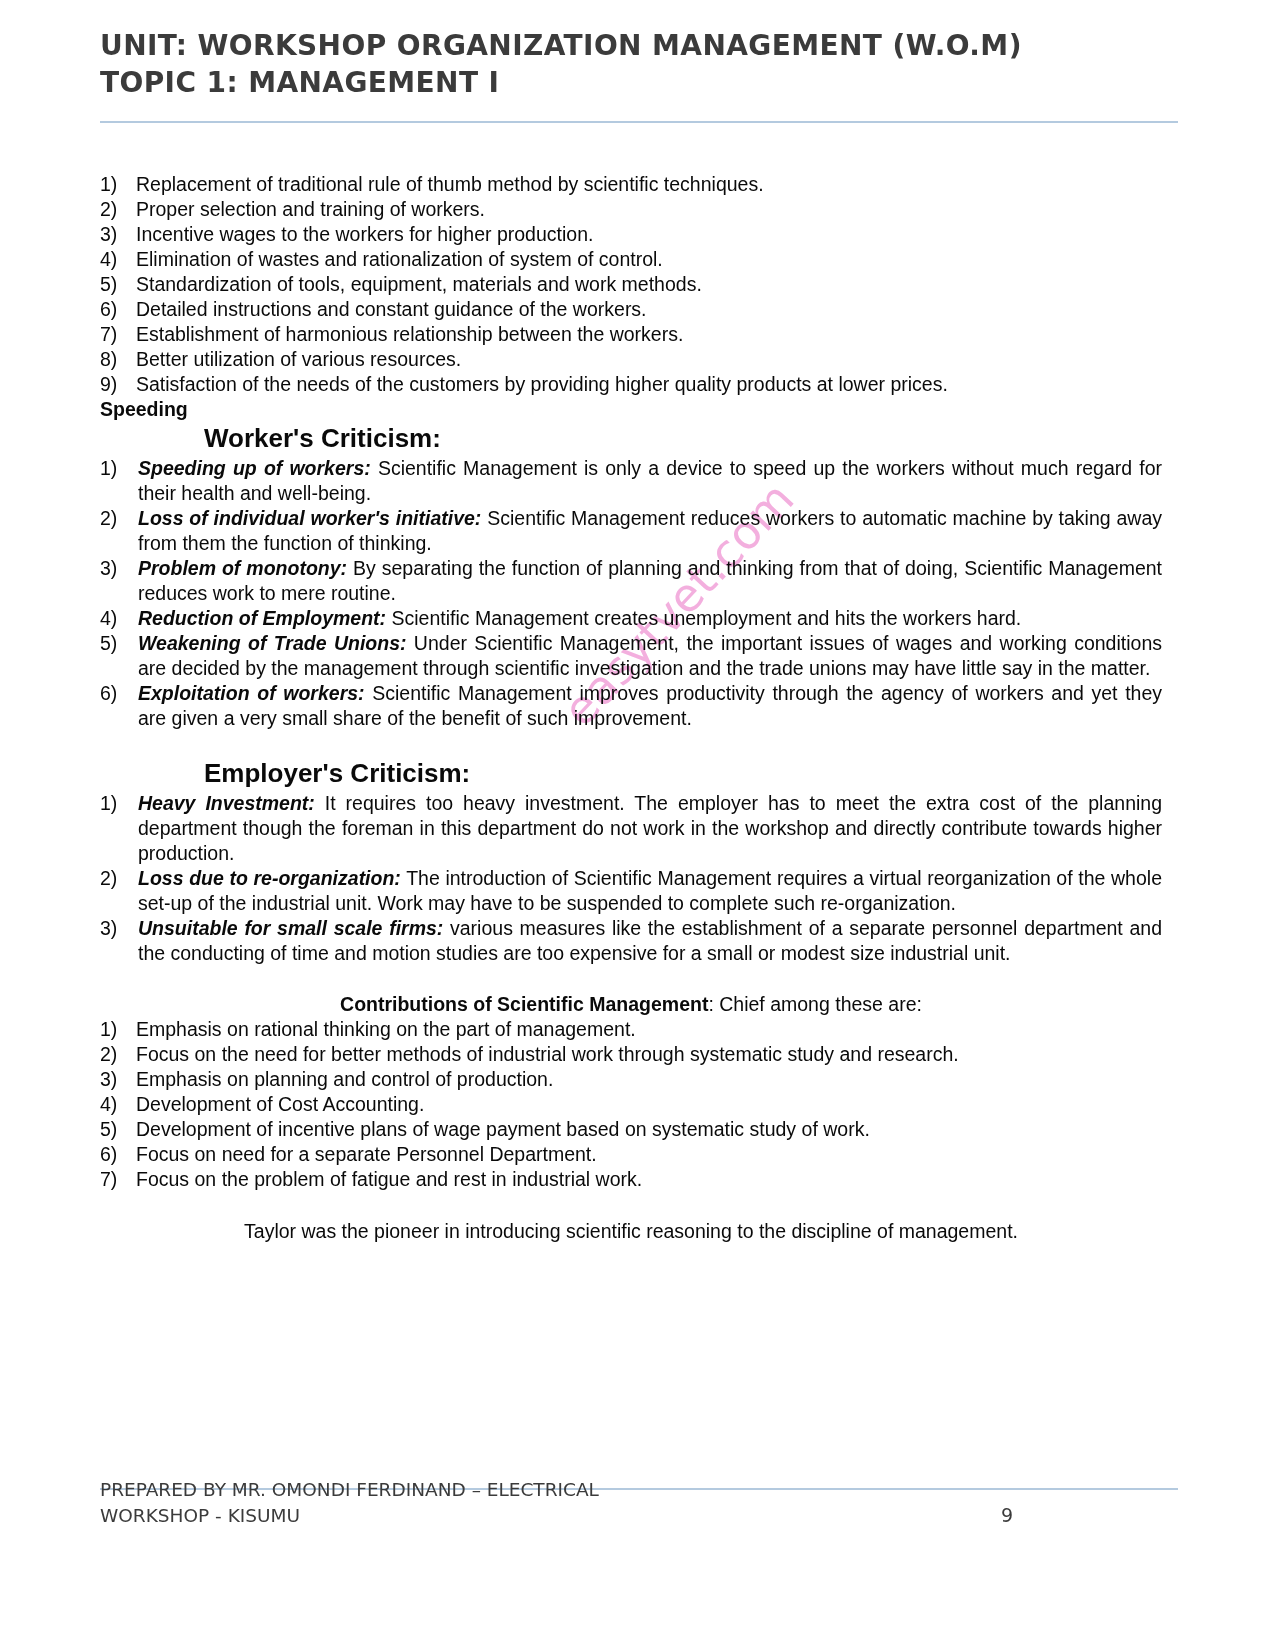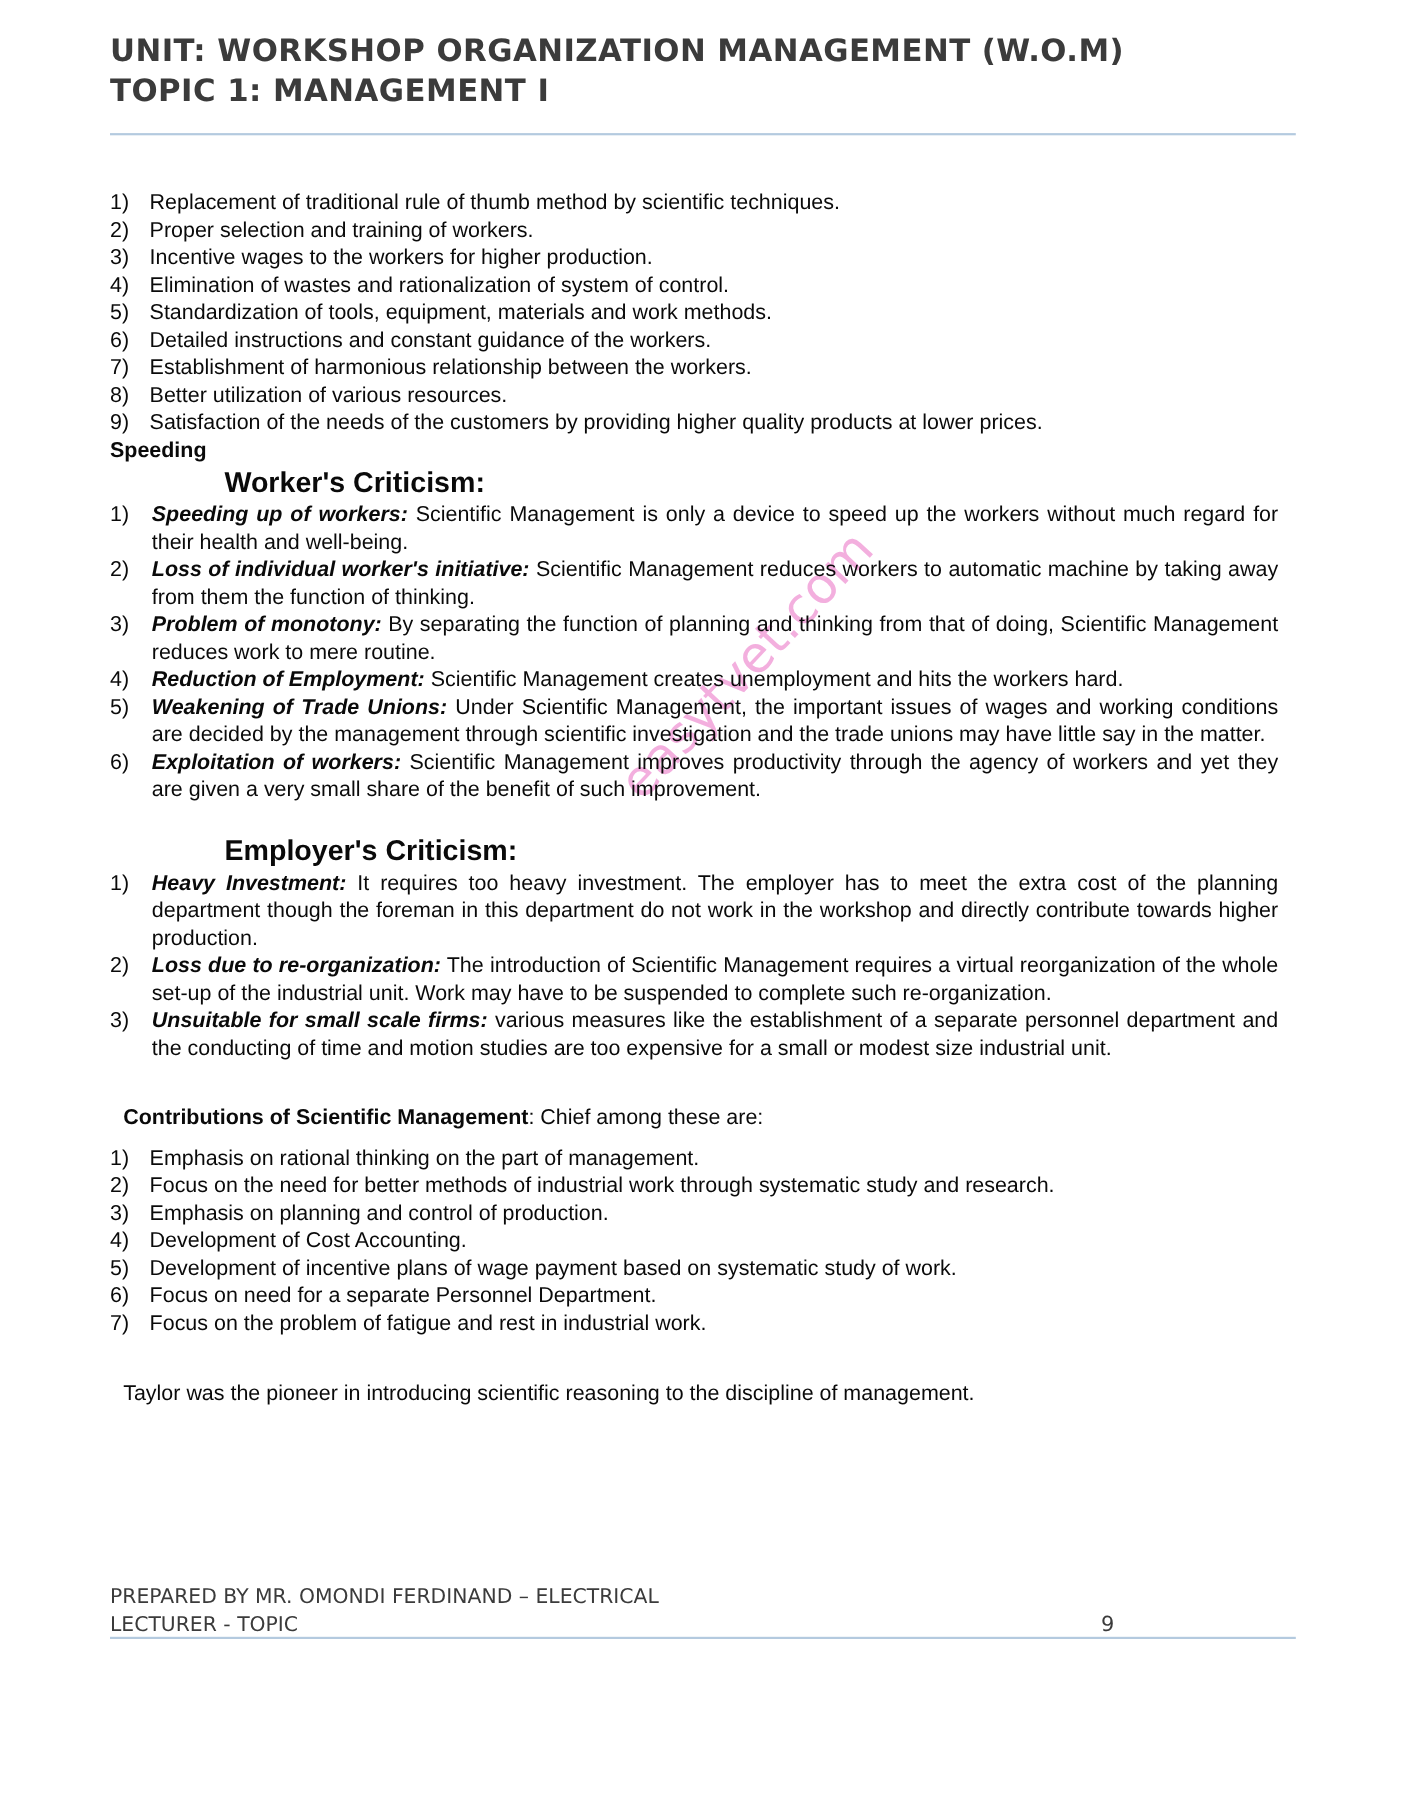--- a/index.html
+++ b/index.html
@@ -51,22 +51,22 @@
     width: 1062px;
     font-size: 19.5px;
     line-height: 1.285;
     color: #0a0a0a;
   }
   .para {
     text-align: justify;
     margin: 0 0 0 0;
   }
   .para-plain {
-    text-align: left;
-    margin: 12px;
+    text-align: center;
+    margin: 0;
   }
   .spacer-md { height: 26px; }
 
   
   ol.lst {
     list-style: none;
     margin: 0;
     padding: 0;
   }
   ol.lst > li {
@@ -135,21 +135,21 @@
     position: absolute;
     left: 100px;
     top: 1488px;
     width: 1078px;
     height: 0;
     border-top: 2px solid #b4cadf;
   }
   .footer {
     position: absolute;
     left: 100px;
-    top: 1439px;
+    top: 1477px;
     width: 1078px;
     display: flex;
     align-items: flex-start;
     justify-content: space-between;
   }
   .footer-text {
     font-family: "DejaVu Sans", sans-serif;
     font-size: 18.5px;
     color: #3b3b3b;
     line-height: 1.38;
@@ -306,18 +306,18 @@
 
     <div class="spacer-md"></div>
 
     <p class="para-plain">Taylor was the pioneer in introducing scientific reasoning to the discipline of management.</p>
   </div>
 
   <div class="footer-rule"></div>
   <div class="footer">
     <div class="footer-text">
       <div>PREPARED BY MR. OMONDI FERDINAND – ELECTRICAL</div>
-      <div>LECTURER - TOPIC</div>
+      <div>WORKSHOP - KISUMU</div>
     </div>
     <div class="footer-page">9</div>
   </div>
 
 </div>
 
 </body></html>

